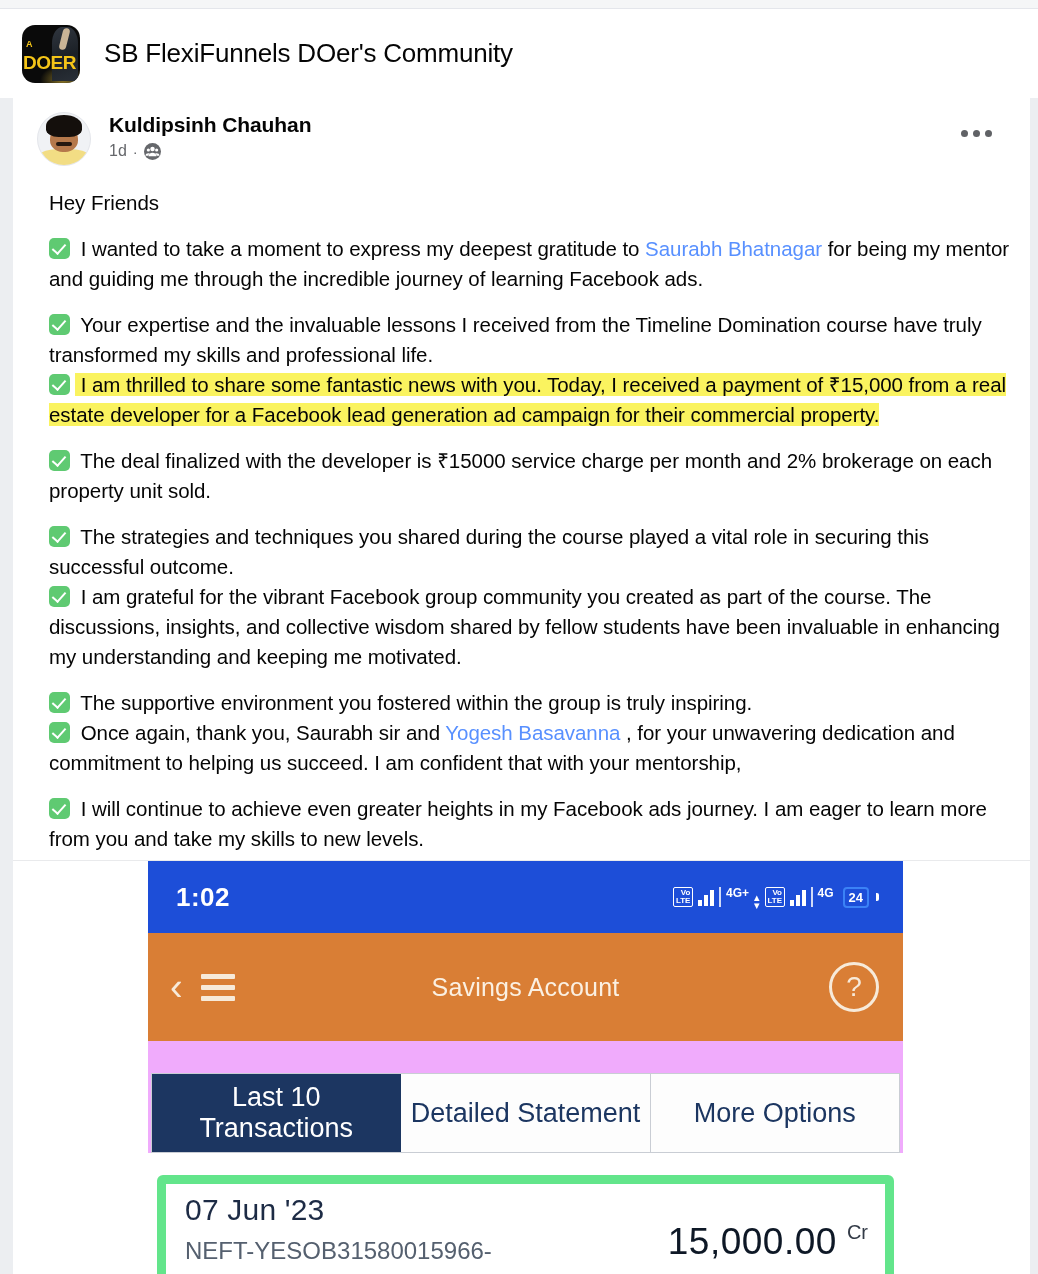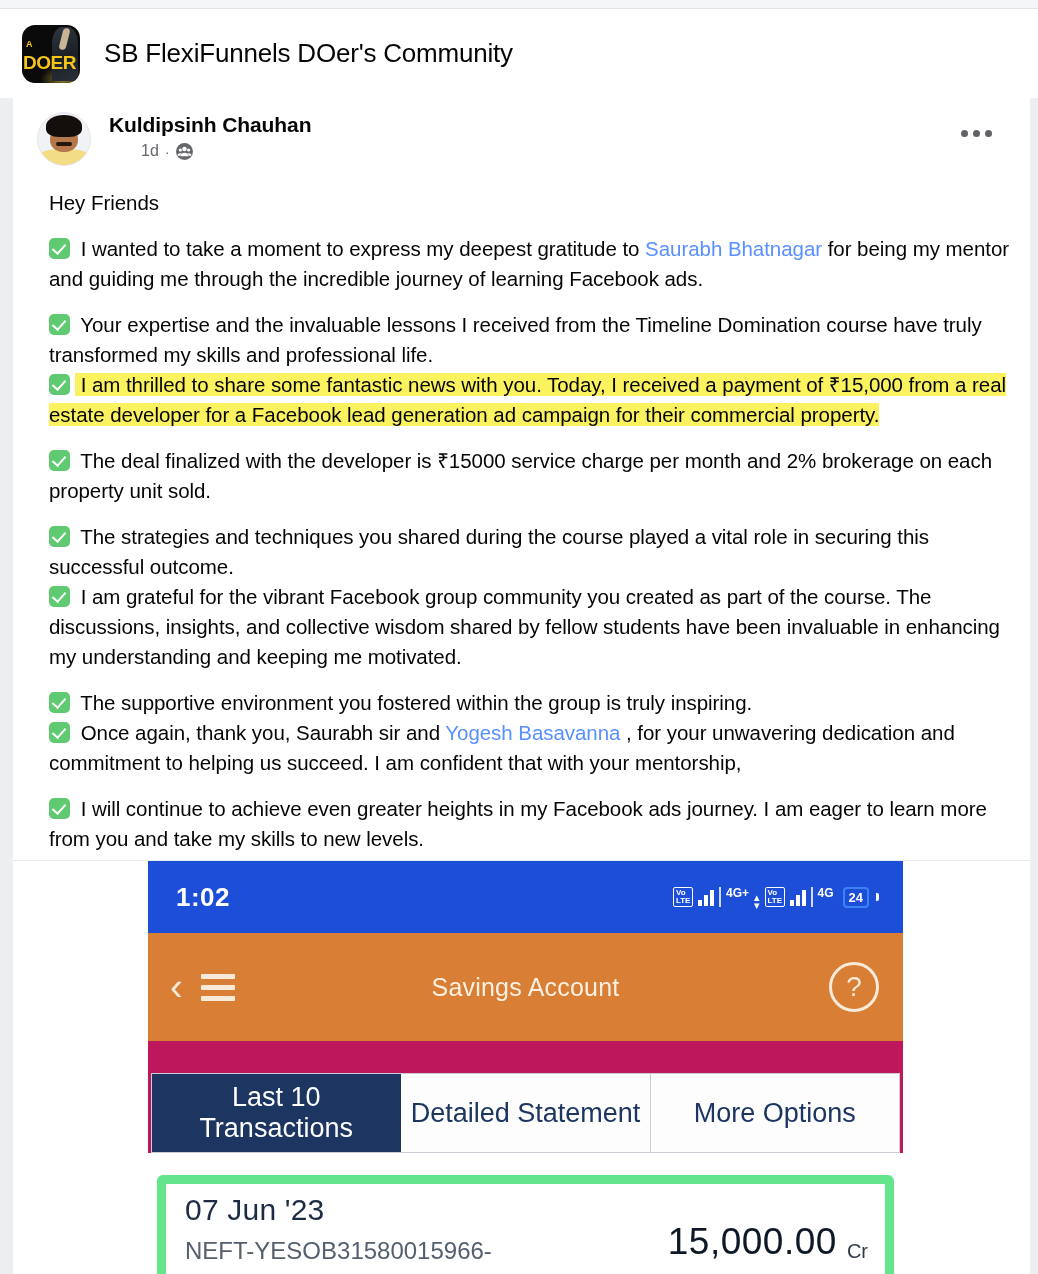--- a/index.html
+++ b/index.html
@@ -171,21 +171,20 @@
     color: #050505;
     letter-spacing: -0.1px;
   }
   .post-meta {
     display: flex;
     align-items: center;
     gap: 6px;
     margin-top: 5px;
     font-size: 16px;
     color: #65676b;
-    margin-left: 32px;
   }
   .meta-dot { color: #65676b; font-size: 15px; }
   .audience-icon { width: 17px; height: 17px; display: inline-block; }
   .post-menu {
     position: absolute;
     right: 32px;
     top: 20px;
     width: 44px;
     height: 30px;
     display: flex;
@@ -281,21 +280,21 @@
   }
   .volte {
     display: inline-flex;
     flex-direction: column;
     border: 1.6px solid #ffffff;
     border-radius: 2px;
     line-height: 1;
     padding: 1px 2px;
     font-size: 8px;
     font-weight: bold;
-    align-items: flex-start;
+    align-items: flex-end;
     letter-spacing: 0;
   }
   .bars {
     display: inline-flex;
     align-items: flex-end;
     gap: 2px;
     height: 17px;
   }
   .bars span { width: 4px; background: #ffffff; display: block; }
   .bars span:nth-child(1) { height: 6px; }
@@ -378,21 +377,21 @@
     color: #f7ead9;
     font-size: 28px;
     display: flex;
     align-items: center;
     justify-content: center;
     cursor: pointer;
   }
 
   .tabs-wrap {
     padding: 32px 3px 0 3px;
-    background: #be185d;
+    background: #f0abfc;
   }
   .tabs {
     display: flex;
     height: 80px;
     border: 1px solid #c9cdd4;
     box-sizing: border-box;
   }
   .tab {
     flex: 1;
     display: flex;
@@ -447,21 +446,21 @@
     letter-spacing: 0.2px;
   }
   .txn-left .txn-ref {
     font-size: 24px;
     color: #55606f;
     margin-top: 10px;
     white-space: nowrap;
   }
   .txn-right {
     display: flex;
-    align-items: flex-end;
+    align-items: flex-start;
     gap: 10px;
     padding-top: 28px;
   }
   .txn-amt {
     font-size: 37px;
     color: #0e1826;
     letter-spacing: 0.5px;
   }
   .txn-cr {
     font-size: 20px;

